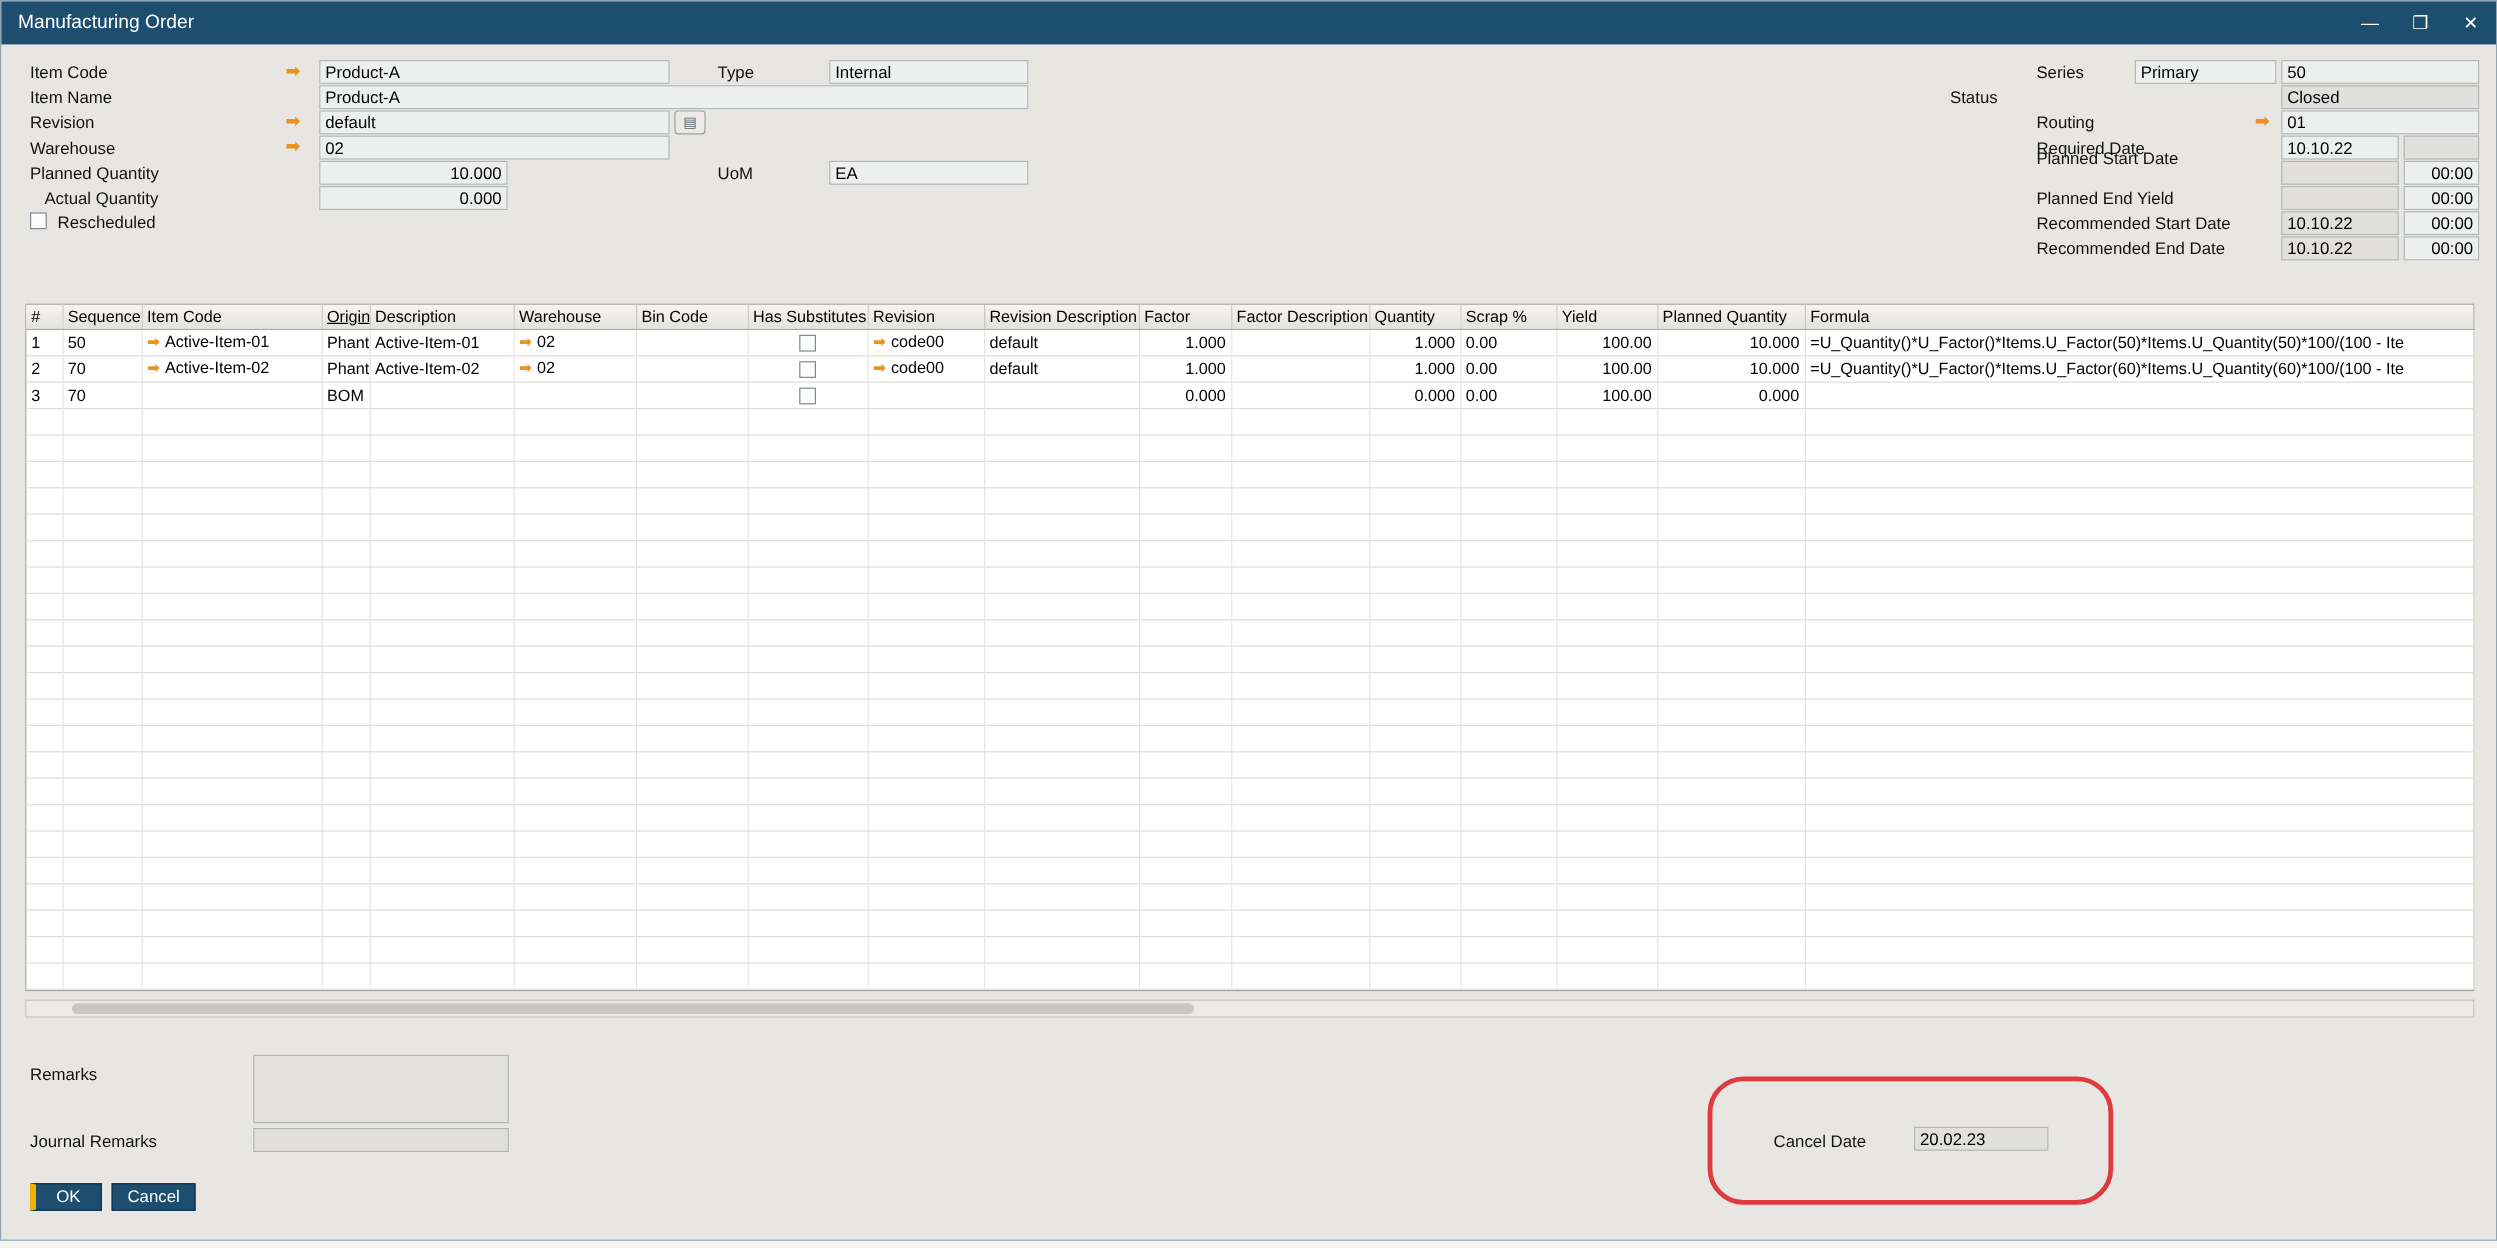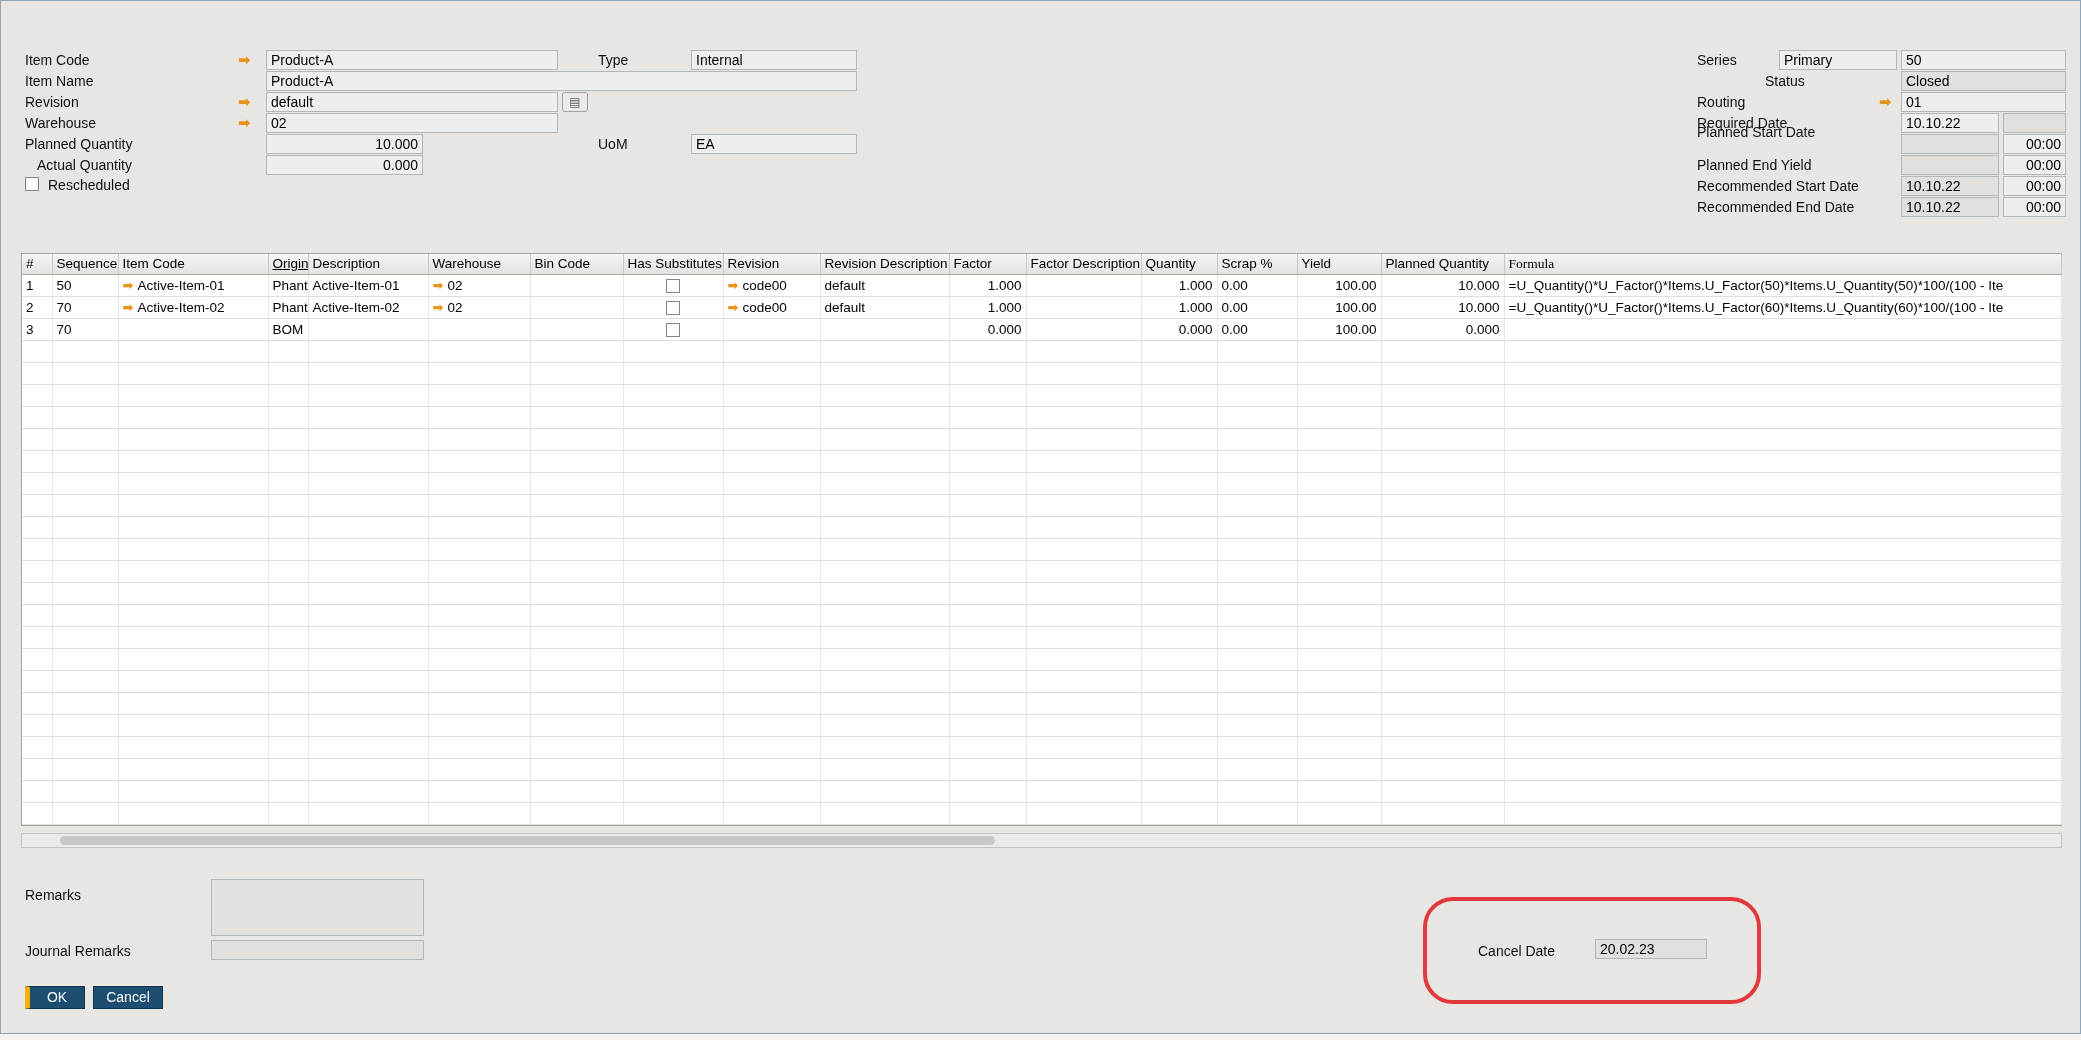--- a/index.html
+++ b/index.html
@@ -63,20 +63,28 @@
   .btn.cancel { left: 92px; top: 985px; width: 70px; }
 
   .annot { position: absolute; left: 1422px; top: 896px; width: 338px; height: 107px;
            border: 4px solid var(--annotation, #e0393e); border-radius: 30px; pointer-events: none; }
 </style>
 </head>
 <body>
 
 <div class="window">
 
+  <div class="titlebar">
+    <span class="title">Manufacturing Order</span>
+    <div class="win-controls">
+      <span class="wbtn">—</span>
+      <span class="wbtn">❐</span>
+      <span class="wbtn">✕</span>
+    </div>
+  </div>
 
   <div class="hdr">
 
     <span class="lbl" style="left:24px;top:13px">Item Code</span>
     <span class="arrow" style="left:237px;top:13px">➡</span>
     <div class="fld" style="left:265px;top:13px;width:292px">Product-A</div>
     <span class="lbl" style="left:597px;top:13px">Type</span>
     <div class="fld" style="left:690px;top:13px;width:166px">Internal</div>
 
     <span class="lbl" style="left:24px;top:34px">Item Name</span>
@@ -99,21 +107,21 @@
     <span class="lbl" style="left:36px;top:118px">Actual Quantity</span>
     <div class="fld num" style="left:265px;top:118px;width:157px">0.000</div>
 
     <span class="cb" style="position:absolute;left:24px;top:140px"></span>
     <span class="lbl" style="left:47px;top:138px">Rescheduled</span>
 
     <span class="lbl" style="left:1696px;top:13px">Series</span>
     <div class="fld" style="left:1778px;top:13px;width:118px">Primary</div>
     <div class="fld" style="left:1900px;top:13px;width:165px">50</div>
 
-    <span class="lbl" style="left:1764px;top:34px">Status</span>
+    <span class="lbl" style="left:1624px;top:34px">Status</span>
     <div class="fld gray" style="left:1900px;top:34px;width:165px">Closed</div>
 
     <span class="lbl" style="left:1696px;top:55px">Routing</span>
     <span class="arrow" style="left:1878px;top:55px">➡</span>
     <div class="fld" style="left:1900px;top:55px;width:165px">01</div>
 
     <span class="lbl" style="left:1696px;top:76px">Required Date</span>
     <div class="fld" style="left:1900px;top:76px;width:98px">10.10.22</div>
     <div class="fld gray num" style="left:2002px;top:76px;width:63px"></div>
 
@@ -148,21 +156,21 @@
             <th style="width: 93px;">Bin Code</th>
             <th style="width: 100px;">Has Substitutes</th>
             <th style="width: 97px;">Revision</th>
             <th style="width: 129px; margin-left: 31px;">Revision Description</th>
             <th style="width: 77px;">Factor</th>
             <th style="width: 115px;">Factor Description</th>
             <th style="width: 76px;">Quantity</th>
             <th style="width: 80px;">Scrap %</th>
             <th style="width: 84px;">Yield</th>
             <th style="width: 123px;">Planned Quantity</th>
-            <th style="width: 557px; font-family: Liberation Serif, serif;">Formula</th>
+            <th style="width: 557px;">Formula</th>
           </tr>
         </thead>
       <tbody>
           <tr>
             <td>1</td>
             <td>50</td>
             <td><span class="tarrow">➡</span>Active-Item-01</td>
             <td>Phantom</td>
             <td>Active-Item-01</td>
             <td><span class="tarrow">➡</span>02</td>

